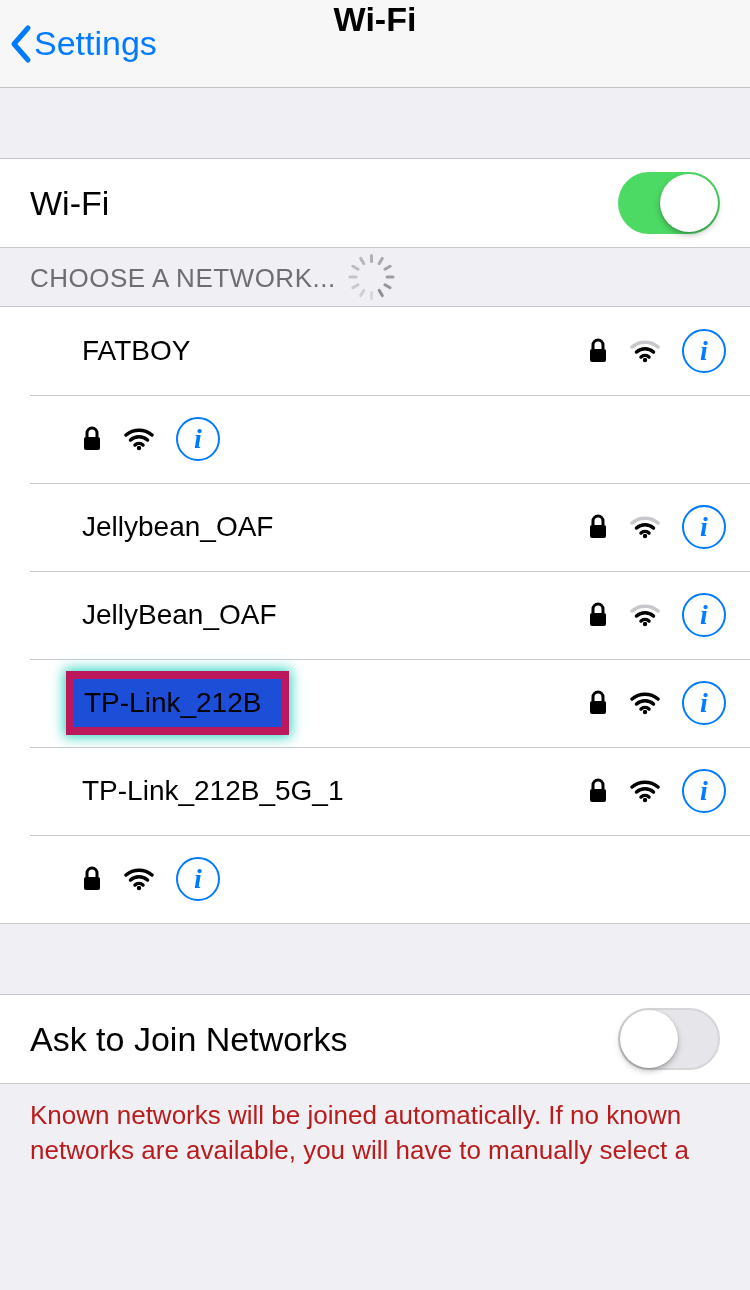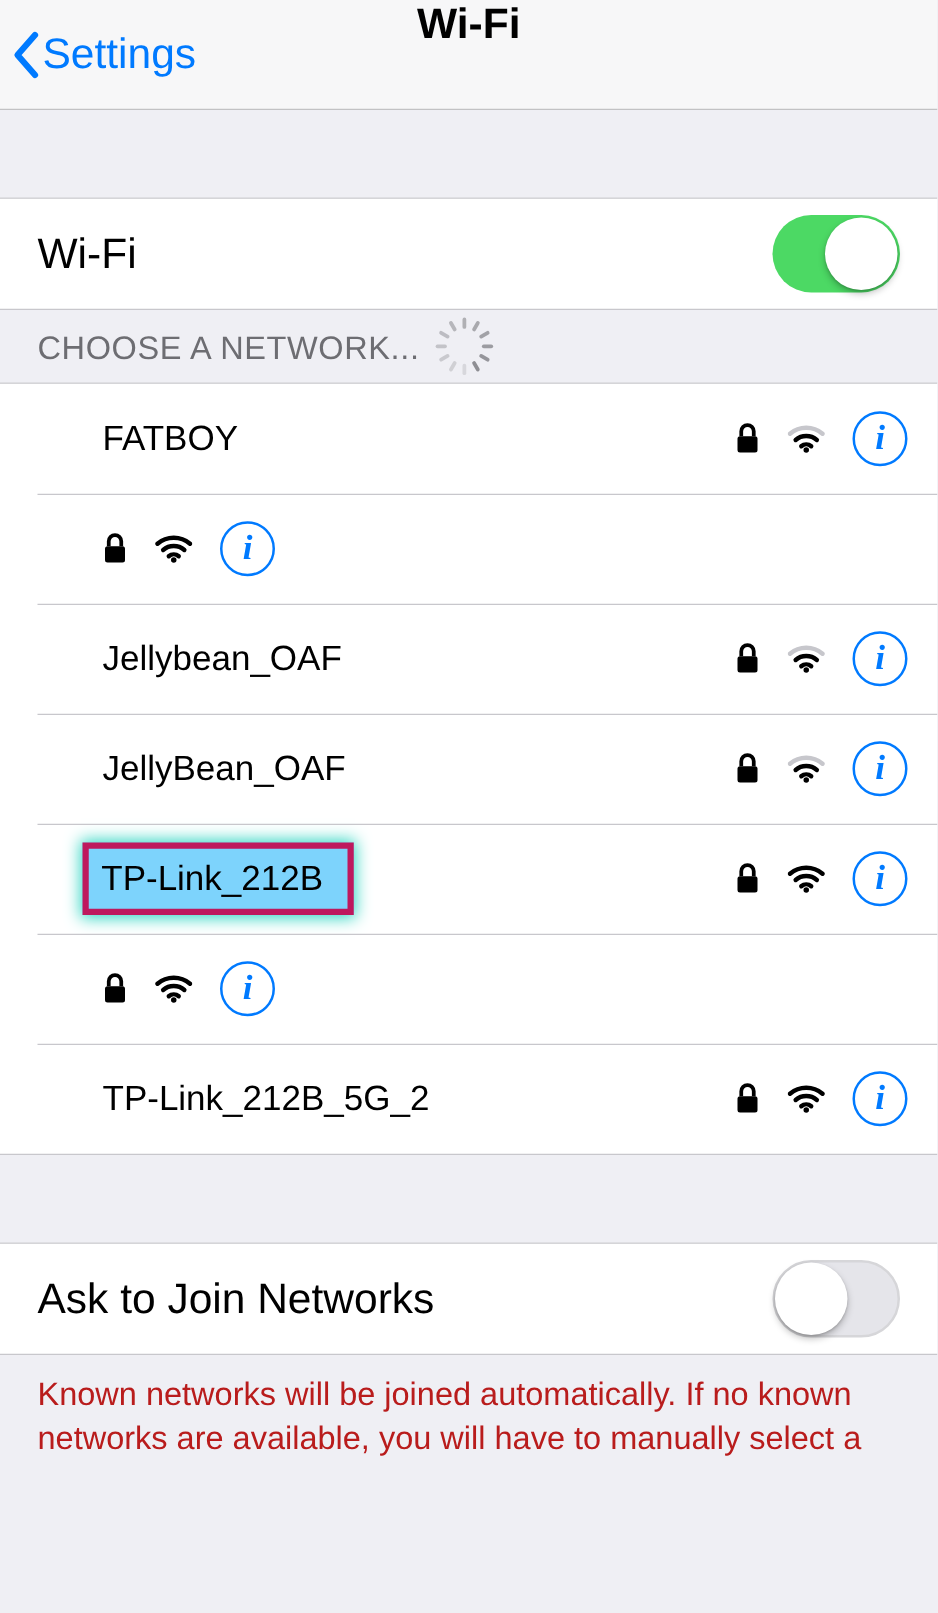--- a/index.html
+++ b/index.html
@@ -120,22 +120,22 @@
     cursor: pointer;
   }
   .net-name {
     flex: 1;
     font-size: 28px;
     font-weight: 400;
     display: flex;
     align-items: center;
   }
   .net-name .hl {
-    background: #7dd3fc;
-    border: 5px solid #be185d;
+    background: #1d4ed8;
+    border: 8px solid #be185d;
     box-shadow: 0 0 12px 2px #2ed5c2;
     padding: 8px 20px 8px 10px;
     margin-left: -16px;
   }
   .right-icons {
     display: flex;
     align-items: center;
     gap: 22px;
   }
   .lock-icon, .wifi-icon { display: inline-flex; }
@@ -306,42 +306,42 @@
             <path d="M2 8 A20 20 0 0 1 28 8" fill="none" stroke="#000" stroke-width="3.5" stroke-linecap="round"></path>
             <path d="M6.5 13 A13 13 0 0 1 23.5 13" fill="none" stroke="#000" stroke-width="3.5" stroke-linecap="round"></path>
             <path d="M11 18 A6 6 0 0 1 19 18" fill="none" stroke="#000" stroke-width="3.5" stroke-linecap="round"></path>
             <circle cx="15" cy="21" r="2.2" fill="#000"></circle>
           </svg>
         </span>
         <span class="info-btn">i</span>
       </div>
     </div>
     <div class="network-row">
+      <div class="net-name">
+        <span>TP-Link_212B_5G_1</span>
+      </div>
       <div class="right-icons">
         <span class="lock-icon">
           <svg width="20" height="26" viewBox="0 0 20 26">
             <rect x="2" y="11" width="16" height="13" rx="2" fill="#000"></rect>
             <path d="M5 11 V7 a5 5 0 0 1 10 0 V11" fill="none" stroke="#000" stroke-width="3"></path>
           </svg>
         </span>
         <span class="wifi-icon">
           <svg width="30" height="24" viewBox="0 0 30 24">
             <path d="M2 8 A20 20 0 0 1 28 8" fill="none" stroke="#000" stroke-width="3.5" stroke-linecap="round"></path>
             <path d="M6.5 13 A13 13 0 0 1 23.5 13" fill="none" stroke="#000" stroke-width="3.5" stroke-linecap="round"></path>
             <path d="M11 18 A6 6 0 0 1 19 18" fill="none" stroke="#000" stroke-width="3.5" stroke-linecap="round"></path>
             <circle cx="15" cy="21" r="2.2" fill="#000"></circle>
           </svg>
         </span>
         <span class="info-btn">i</span>
       </div>
     </div>
     <div class="network-row">
-      <div class="net-name">
-        <span>TP-Link_212B_5G_2</span>
-      </div>
       <div class="right-icons">
         <span class="lock-icon">
           <svg width="20" height="26" viewBox="0 0 20 26">
             <rect x="2" y="11" width="16" height="13" rx="2" fill="#000"></rect>
             <path d="M5 11 V7 a5 5 0 0 1 10 0 V11" fill="none" stroke="#000" stroke-width="3"></path>
           </svg>
         </span>
         <span class="wifi-icon">
           <svg width="30" height="24" viewBox="0 0 30 24">
             <path d="M2 8 A20 20 0 0 1 28 8" fill="none" stroke="#000" stroke-width="3.5" stroke-linecap="round"></path>

